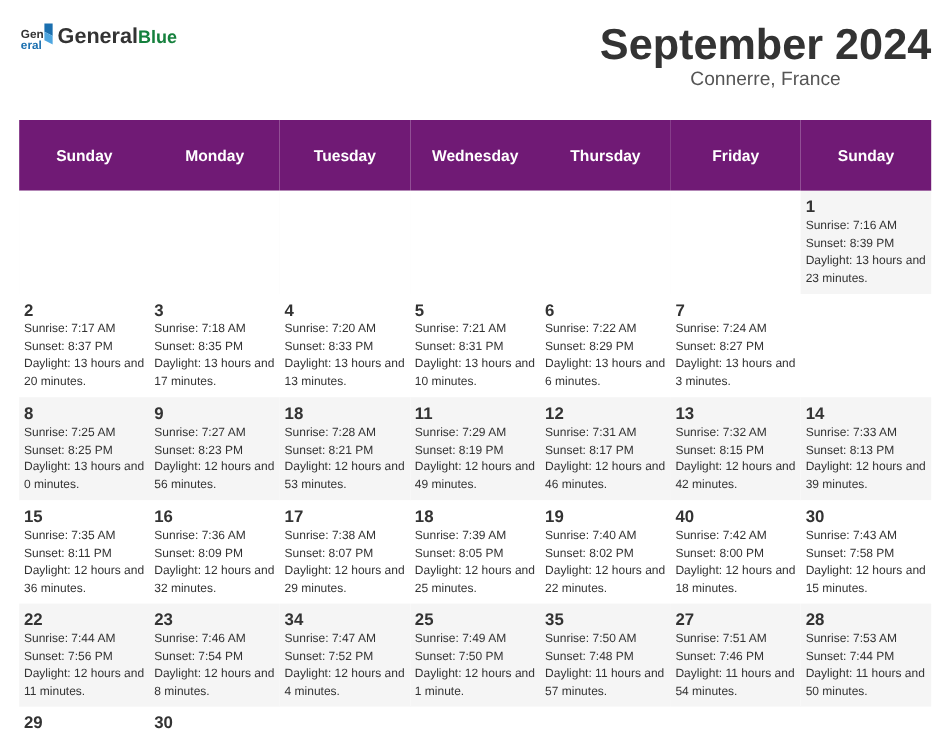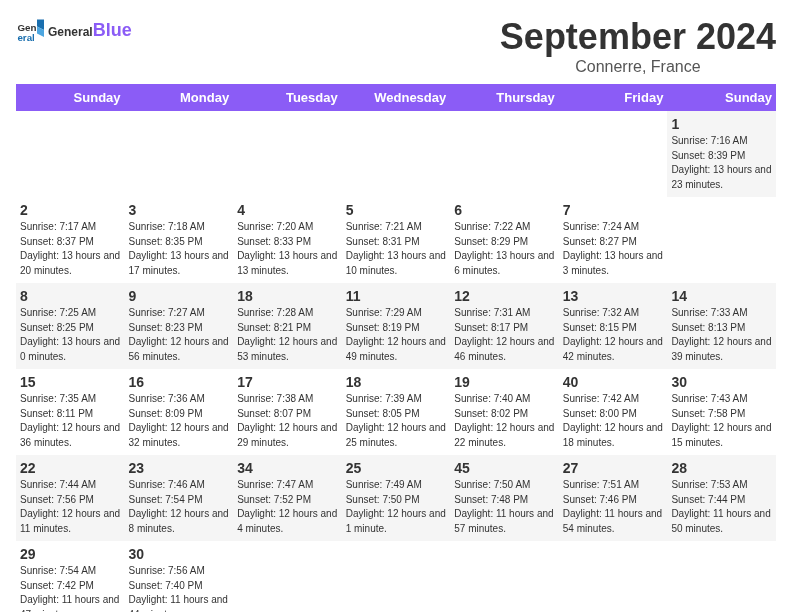--- a/index.html
+++ b/index.html
@@ -7,36 +7,36 @@
       font-family: Arial, sans-serif;
       background: #fff;
       width: 792px;
       min-height: 612px;
       padding: 16px;
     }
     .header {
       display: flex;
       justify-content: space-between;
       align-items: flex-start;
-      margin-bottom: 8px;
+      margin-bottom: 24px;
     }
     .logo {
       display: flex;
       align-items: center;
       gap: 4px;
     }
     .logo-text-general {
-      font-size: 12px;
+      font-size: 18px;
       font-weight: bold;
       color: #333;
     }
     .logo-text-blue {
-      font-size: 18px;
-      font-weight: bold;
-      color: #8b5cf6;
+      font-size: 15px;
+      font-weight: bold;
+      color: #15803d;
     }
     .logo-icon {
       width: 28px;
       height: 28px;
     }
     .title-block {
       text-align: right;
     }
     .month-title {
       font-size: 36px;
@@ -48,24 +48,24 @@
       font-size: 16px;
       color: #555;
       text-align: center;
     }
     table {
       width: 100%;
       border-collapse: collapse;
       font-size: 11px;
     }
     thead th {
-      background-color: #8b5cf6;
+      background-color: #701a75;
       color: #fff;
-      padding: 6px 4px;
-      text-align: right;
+      padding: 22px 4px;
+      text-align: center;
       font-size: 13px;
       font-weight: bold;
     }
     tbody tr {
       vertical-align: top;
     }
     tbody tr:nth-child(odd) {
       background-color: #f5f5f5;
     }
     tbody tr:nth-child(even) {
@@ -236,21 +236,21 @@
         </td>
         <td>
           <span class="day-num">34</span>
           <span class="day-detail">Sunrise: 7:47 AM<br>Sunset: 7:52 PM<br>Daylight: 12 hours and 4 minutes.</span>
         </td>
         <td>
           <span class="day-num">25</span>
           <span class="day-detail">Sunrise: 7:49 AM<br>Sunset: 7:50 PM<br>Daylight: 12 hours and 1 minute.</span>
         </td>
         <td>
-          <span class="day-num">45</span>
+          <span class="day-num">35</span>
           <span class="day-detail">Sunrise: 7:50 AM<br>Sunset: 7:48 PM<br>Daylight: 11 hours and 57 minutes.</span>
         </td>
         <td>
           <span class="day-num">27</span>
           <span class="day-detail">Sunrise: 7:51 AM<br>Sunset: 7:46 PM<br>Daylight: 11 hours and 54 minutes.</span>
         </td>
         <td>
           <span class="day-num">28</span>
           <span class="day-detail">Sunrise: 7:53 AM<br>Sunset: 7:44 PM<br>Daylight: 11 hours and 50 minutes.</span>
         </td>

